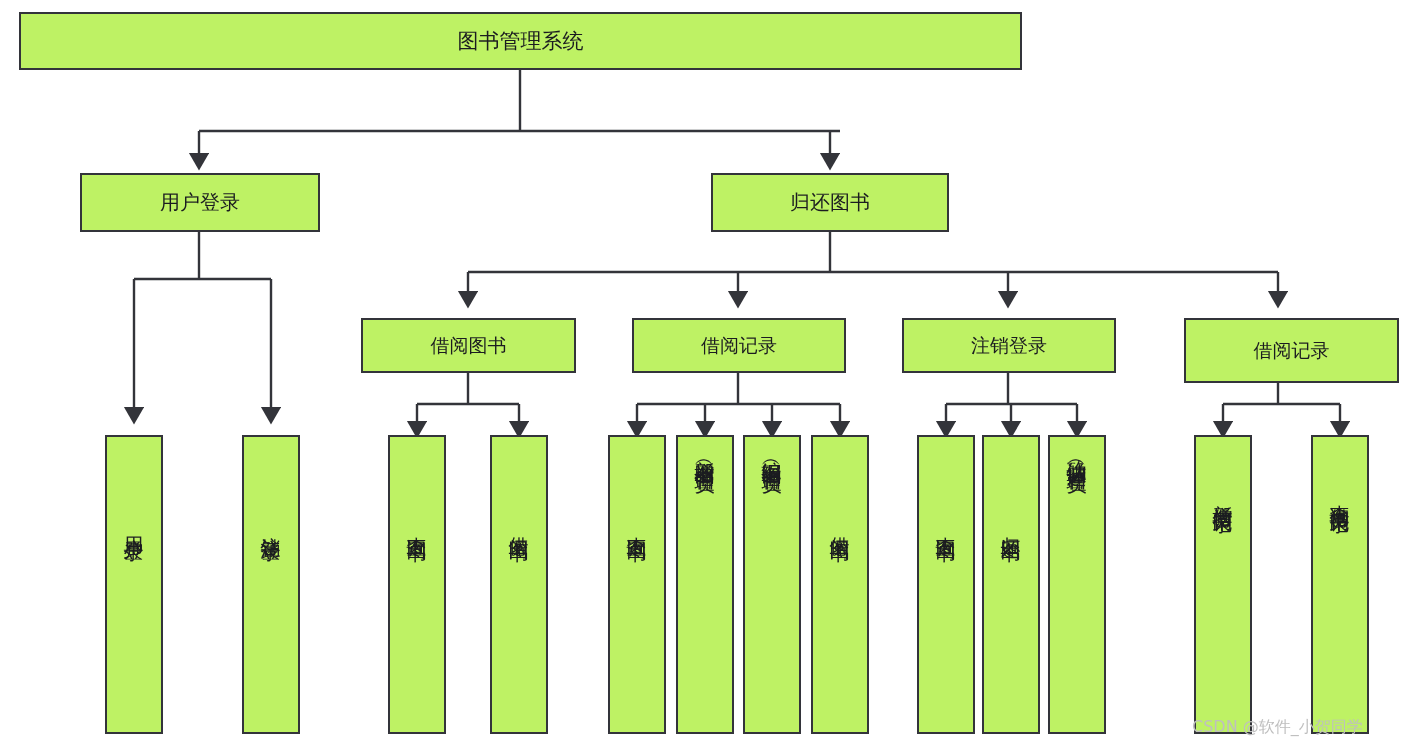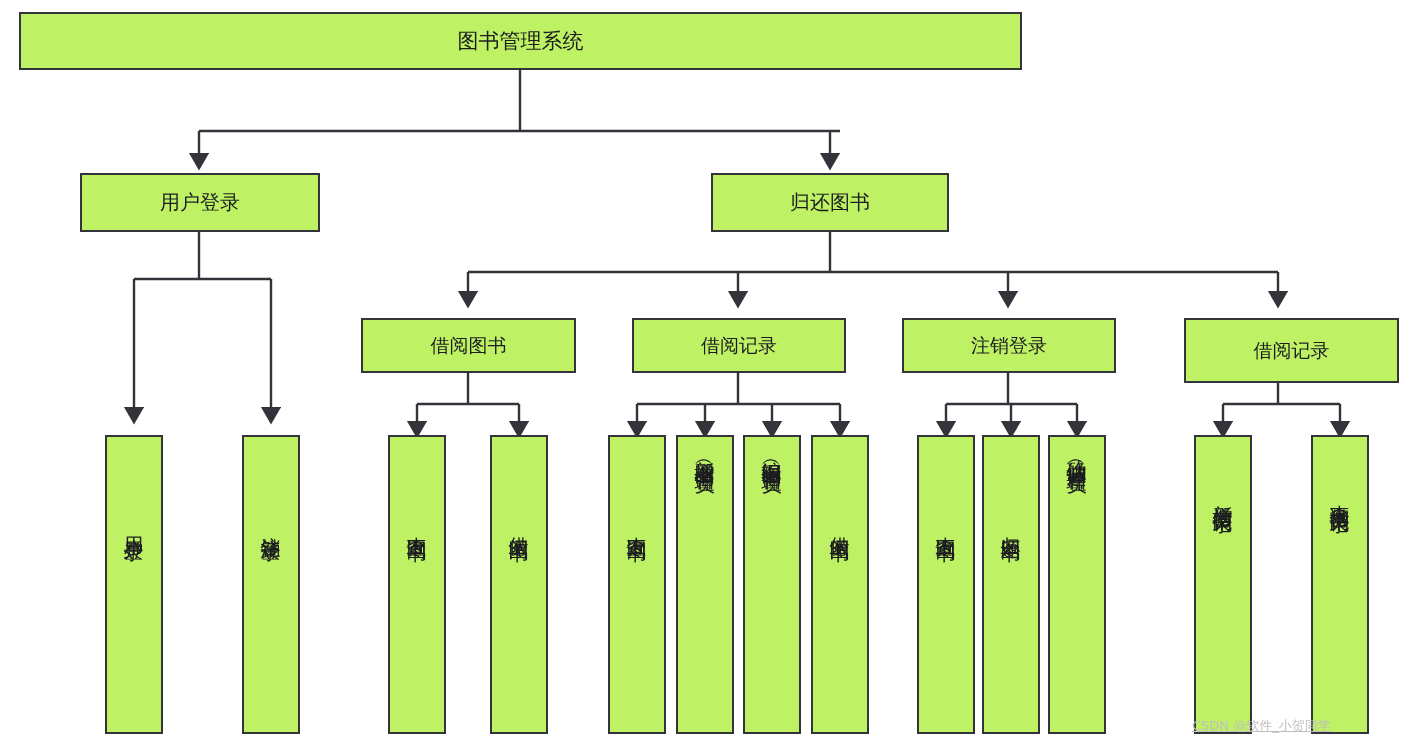--- a/index.html
+++ b/index.html
@@ -60,25 +60,24 @@
     white-space: nowrap;
     transform: none;
   }
   .node.leaf.mid .label  { margin-top: 78px; }
   .node.leaf.midsm .label{ margin-top: 46px; }
   .node.leaf.tall .label { margin-top: 2px; }
 
   .watermark {
     position: absolute;
     color: #bfbfbf;
-    font-size: 13px;
+    font-size: 16px;
     white-space: nowrap;
     z-index: 5;
     font-family: "DejaVu Sans", "Liberation Sans", sans-serif;
-    text-decoration: underline;
   }
 </style>
 </head>
 <body>
 
 <div id="canvas">
 
   <svg class="connectors" viewBox="0 0 1405 747">
     <defs>
       <marker id="arrow" markerWidth="11" markerHeight="11" refX="1.2" refY="4.2" orient="auto" markerUnits="strokeWidth">

